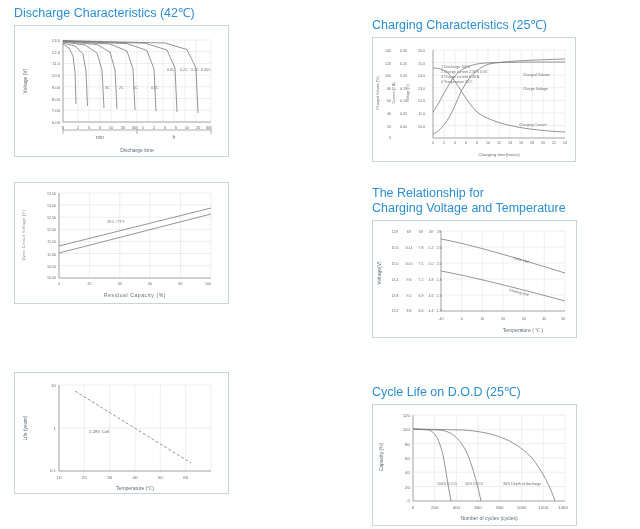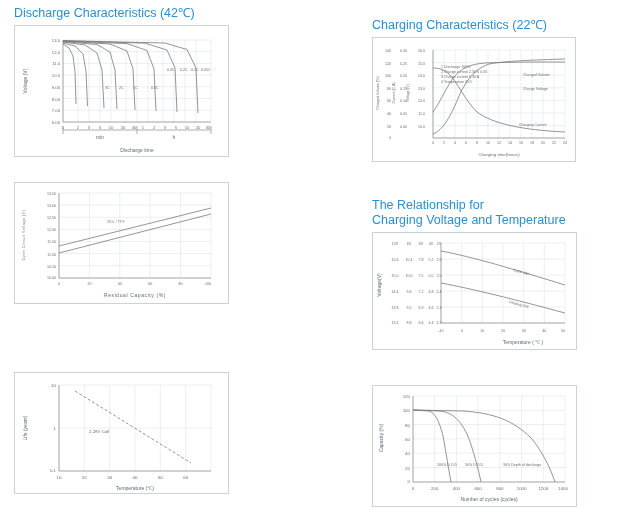--- a/index.html
+++ b/index.html
@@ -121,21 +121,21 @@
       <text class="note" x="136" y="63">0.6C</text>
       <text class="note" x="152" y="45">0.4C</text>
       <text class="note" x="165" y="45">0.2C</text>
       <text class="note" x="176" y="45">0.1C</text>
       <text class="note" x="186" y="45">0.05C</text>
     </svg>
   </div>
 </div>
 
 <div class="panel" style="left:372px;top:18px;width:250px;">
-  <div class="ptitle">Charging Characteristics (22℃)</div>
+  <div class="ptitle">Charging Characteristics (25℃)</div>
   <div class="box" style="width:204px;height:125px;">
     <svg width="202" height="123" viewBox="0 0 202 123">
       <g class="grid">
         <rect x="60" y="12" width="132" height="88"></rect>
         <line x1="60" y1="24.6" x2="192" y2="24.6"></line>
         <line x1="60" y1="37.2" x2="192" y2="37.2"></line>
         <line x1="60" y1="49.8" x2="192" y2="49.8"></line>
         <line x1="60" y1="62.4" x2="192" y2="62.4"></line>
         <line x1="60" y1="75" x2="192" y2="75"></line>
         <line x1="60" y1="87.6" x2="192" y2="87.6"></line>
@@ -259,21 +259,21 @@
       <text class="note" x="10" y="52" text-anchor="middle" transform="rotate(-90 10 52)" letter-spacing="0.5">Open Circuit Voltage (V)</text>
       <g class="curve">
         <path d="M44,63 L196,25"></path>
         <path d="M44,70 L196,31"></path>
       </g>
       <text class="note" x="92" y="40">25℃ / 77℉</text>
     </svg>
   </div>
 </div>
 
-<div class="panel" style="left:372px;top:186px;width:250px;margin-top:12px;">
+<div class="panel" style="left:372px;top:186px;width:250px;">
   <div class="ptitle">The Relationship for
 Charging Voltage and Temperature</div>
   <div class="box" style="width:205px;height:118px;">
     <svg width="203" height="116" viewBox="0 0 203 116">
       <g class="grid">
         <rect x="68" y="10" width="124" height="80"></rect>
         <line x1="68" y1="26" x2="192" y2="26"></line>
         <line x1="68" y1="42" x2="192" y2="42"></line>
         <line x1="68" y1="58" x2="192" y2="58"></line>
         <line x1="68" y1="74" x2="192" y2="74"></line>
@@ -373,20 +373,21 @@
       <text class="lbl" x="12" y="55" text-anchor="middle" transform="rotate(-90 12 55)">Life (years)</text>
       <g class="curve">
         <path d="M60,18 L176,90" stroke-dasharray="3 2"></path>
       </g>
       <text class="note5" x="74" y="60">2.28V Cell</text>
     </svg>
   </div>
 </div>
 
 <div class="panel" style="left:372px;top:385px;width:250px;">
+  <div class="ptitle">Cycle Life on D.O.D (25℃)</div>
   <div class="box" style="width:205px;height:122px;">
     <svg width="203" height="120" viewBox="0 0 203 120">
       <g class="grid">
         <rect x="40" y="10" width="152" height="86"></rect>
         <line x1="40" y1="24.3" x2="192" y2="24.3"></line>
         <line x1="40" y1="38.6" x2="192" y2="38.6"></line>
         <line x1="40" y1="52.9" x2="192" y2="52.9"></line>
         <line x1="40" y1="67.2" x2="192" y2="67.2"></line>
         <line x1="40" y1="81.5" x2="192" y2="81.5"></line>
         <line x1="61.7" y1="10" x2="61.7" y2="96"></line>

